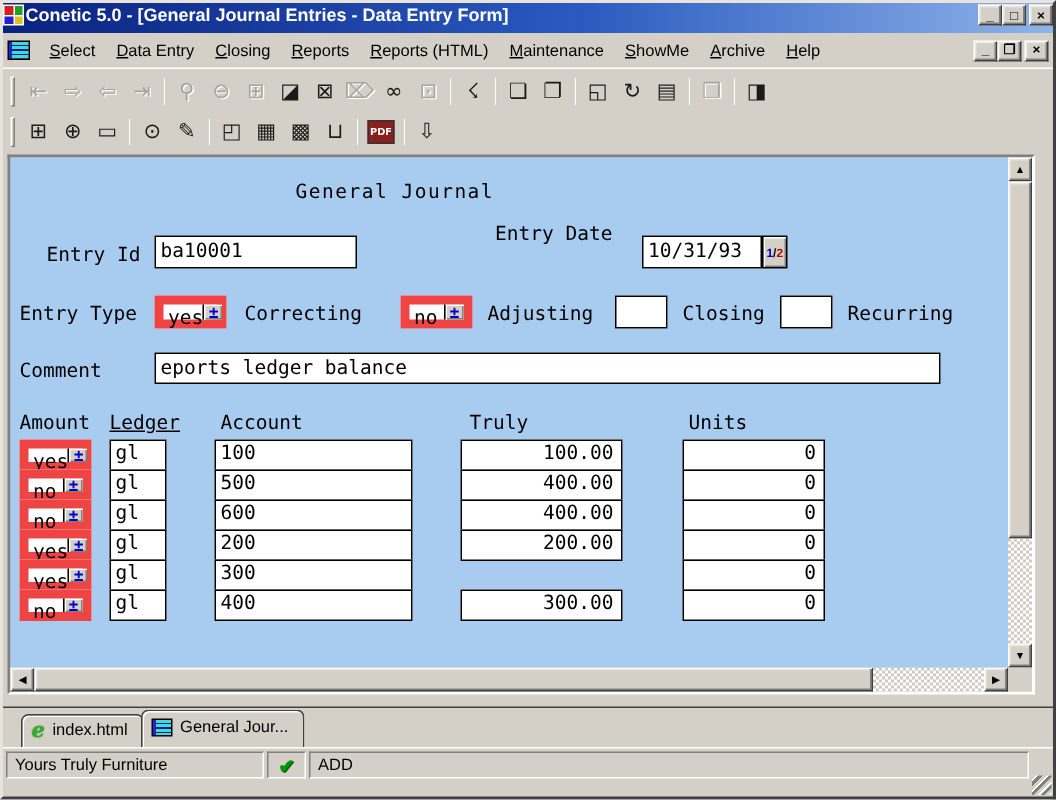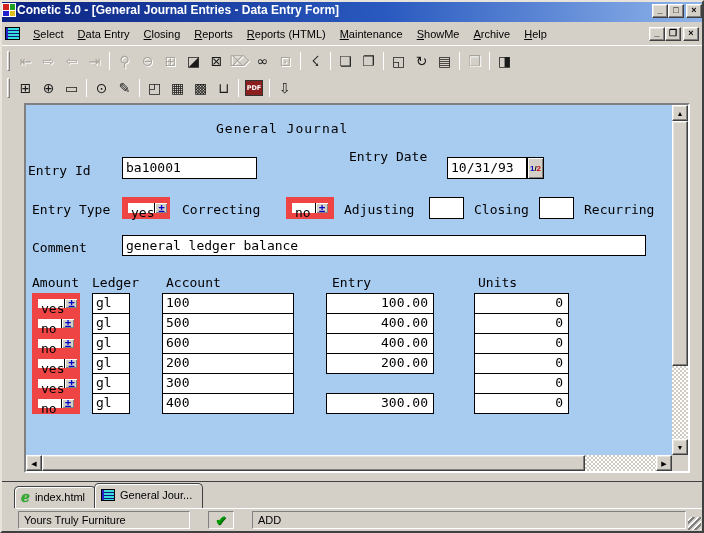--- a/index.html
+++ b/index.html
@@ -40,21 +40,21 @@
   .tb-grip { width:3px; height:20px; border:1px solid; border-color:#fff #808080 #808080 #fff;
     margin:0 4px 0 1px; flex:0 0 auto; }
   .tb-btn { width:23px; height:21px; display:inline-flex; align-items:center; justify-content:center;
     font-size:14px; color:#1a1a1a; font-family:"DejaVu Sans", sans-serif; }
   .tb-btn.disabled { color:#a8a49c; text-shadow:1px 1px 0 #fff; }
   .tb-btn.pdf { font-size:6.5px; font-weight:bold; letter-spacing:0; color:#fff;
     background:#8b1f1f; width:18px; height:16px; border:1px solid #333; margin:0 3px; }
   .tb-sep { width:1px; height:18px; background:#808080; border-right:1px solid #fff; margin:0 3px; }
 
   
-  .client { flex:1; min-height:0; padding:2px 12px 8px 22px; }
+  .client { flex:1; min-height:0; padding:2px 12px 8px 3px; }
   .form-frame { height:100%; border:2px solid; border-color:#808080 #fff #fff #808080;
     display:grid; grid-template-columns:1fr 16px; grid-template-rows:1fr 16px; background:#d4d0c8; }
   .form-content { position:relative; overflow:hidden; background:#a8cbf0;
     font-family:"DejaVu Sans Mono", monospace; font-size:13px; }
   .form-title { position:absolute; letter-spacing:1px; }
   .flabel { position:absolute; white-space:nowrap; }
   .tbox { position:absolute; background:#fff; border:1px solid #000; padding:2px 3px;
     height:22px; font-family:inherit; font-size:13px; white-space:nowrap; overflow:hidden; }
   .spinbox { position:absolute; display:flex; background:#fff; border:6px solid #ef4444; height:22px; }
   .spinbox .val { flex:1; padding:2px 0 0 3px; }
@@ -101,22 +101,22 @@
   .tab { display:inline-flex; align-items:center; gap:5px; padding:0 10px 2px 6px;
     border:1px solid #404040; border-bottom:none; border-radius:5px 5px 0 0; background:#d4d0c8;
     box-shadow:inset 1px 1px 0 #fff; position:relative; }
   .tab.inactive { height:22px; z-index:1; }
   .tab.active { height:25px; z-index:2; margin-left:-2px; }
   .ie-icon { color:#2fae2f; font-weight:bold; font-style:italic; font-size:14px;
     font-family:"DejaVu Serif", serif; line-height:1; text-shadow:0 0 1px #1a7a1a; }
   .tab .journal-icon { width:14px; height:12px; }
 
   
-  .statusbar { flex:0 0 22px; display:flex; align-items:center; gap:18px; padding:2px 16px 2px 2px;
-    position:relative; border-top:1px solid #fff;margin-left:14px; }
+  .statusbar { flex:0 0 22px; display:flex; align-items:center; gap:2px; padding:2px 16px 12px 2px;
+    position:relative; border-top:1px solid #fff; }
   .status-panel { height:18px; border:1px solid; border-color:#808080 #fff #fff #808080;
     display:flex; align-items:center; padding:0 5px; background:#d4d0c8; }
   .p-company { flex:0 0 172px; }
   .p-check { flex:0 0 26px; justify-content:center; }
   .p-mode { flex:1; }
   .check-icon { color:#009900; font-weight:bold; font-size:13px; text-shadow:1px 1px 0 #006600; }
   .grip { position:absolute; right:1px; bottom:1px; width:13px; height:13px;
     background:repeating-linear-gradient(135deg,#d4d0c8 0 2px,#fff 2px 3px,#808080 3px 5px); }
 </style>
 </head>
@@ -203,21 +203,21 @@
         <span class="tb-btn">⇩</span>
       </span>
   </div>
 
   <div class="client">
     <div class="form-frame">
 
       <div class="form-content">
         <div class="form-title" style="left:190px;top:16px;">General Journal</div>
 
-        <span class="flabel" style="left:2px;top:58px;">Entry Id</span>
+        <span class="flabel" style="left:24px;top:58px;">Entry Id</span>
         <span class="tbox" style="left:96px;top:52px;width:135px;">ba10001</span>
 
         <span class="flabel" style="left:323px;top:44px;">Entry Date</span>
         <span class="tbox" style="left:421px;top:52px;width:80px;">10/31/93</span>
         <span class="cal-btn" style="left:501px;top:52px;">
             <span class="c1">1</span>
             <span class="cs">/</span>
             <span class="c2">2</span>
           </span>
 
@@ -235,26 +235,26 @@
 
         <span class="flabel" style="left:318px;top:97px;">Adjusting</span>
         <span class="tbox" style="left:403px;top:92px;width:35px;"></span>
 
         <span class="flabel" style="left:448px;top:97px;">Closing</span>
         <span class="tbox" style="left:513px;top:92px;width:35px;"></span>
 
         <span class="flabel" style="left:558px;top:97px;">Recurring</span>
 
         <span class="flabel" style="left:6px;top:135px;">Comment</span>
-        <span class="tbox" style="left:96px;top:130px;width:524px;height:21px;">general ledger balance</span>
+        <span class="tbox" style="left:96px;top:130px;width:524px;height:21px;">eports ledger balance</span>
 
         <span class="ghead" style="left:6px;top:170px;">Amount</span>
-        <span class="ghead" style="left:66px;top:170px;">Ledger</span>
+        <span class="ghead" style="left:66px;top:170px;text-decoration:underline;">Ledger</span>
         <span class="ghead" style="left:140px;top:170px;">Account</span>
-        <span class="ghead" style="left:306px;top:170px;">Entry</span>
+        <span class="ghead" style="left:306px;top:170px;">Truly</span>
         <span class="ghead" style="left:452px;top:170px;">Units</span>
 
         <div class="grow" style="top:188px;">
           <span class="cell spinbox c-debit" style="position:absolute;">
               <span class="val">yes</span>
               <span class="spin-btn">±</span>
             </span>
           <span class="cell tcell c-ledger">gl</span>
           <span class="cell tcell c-account">100</span>
           <span class="cell tcell num c-amount">100.00</span>

